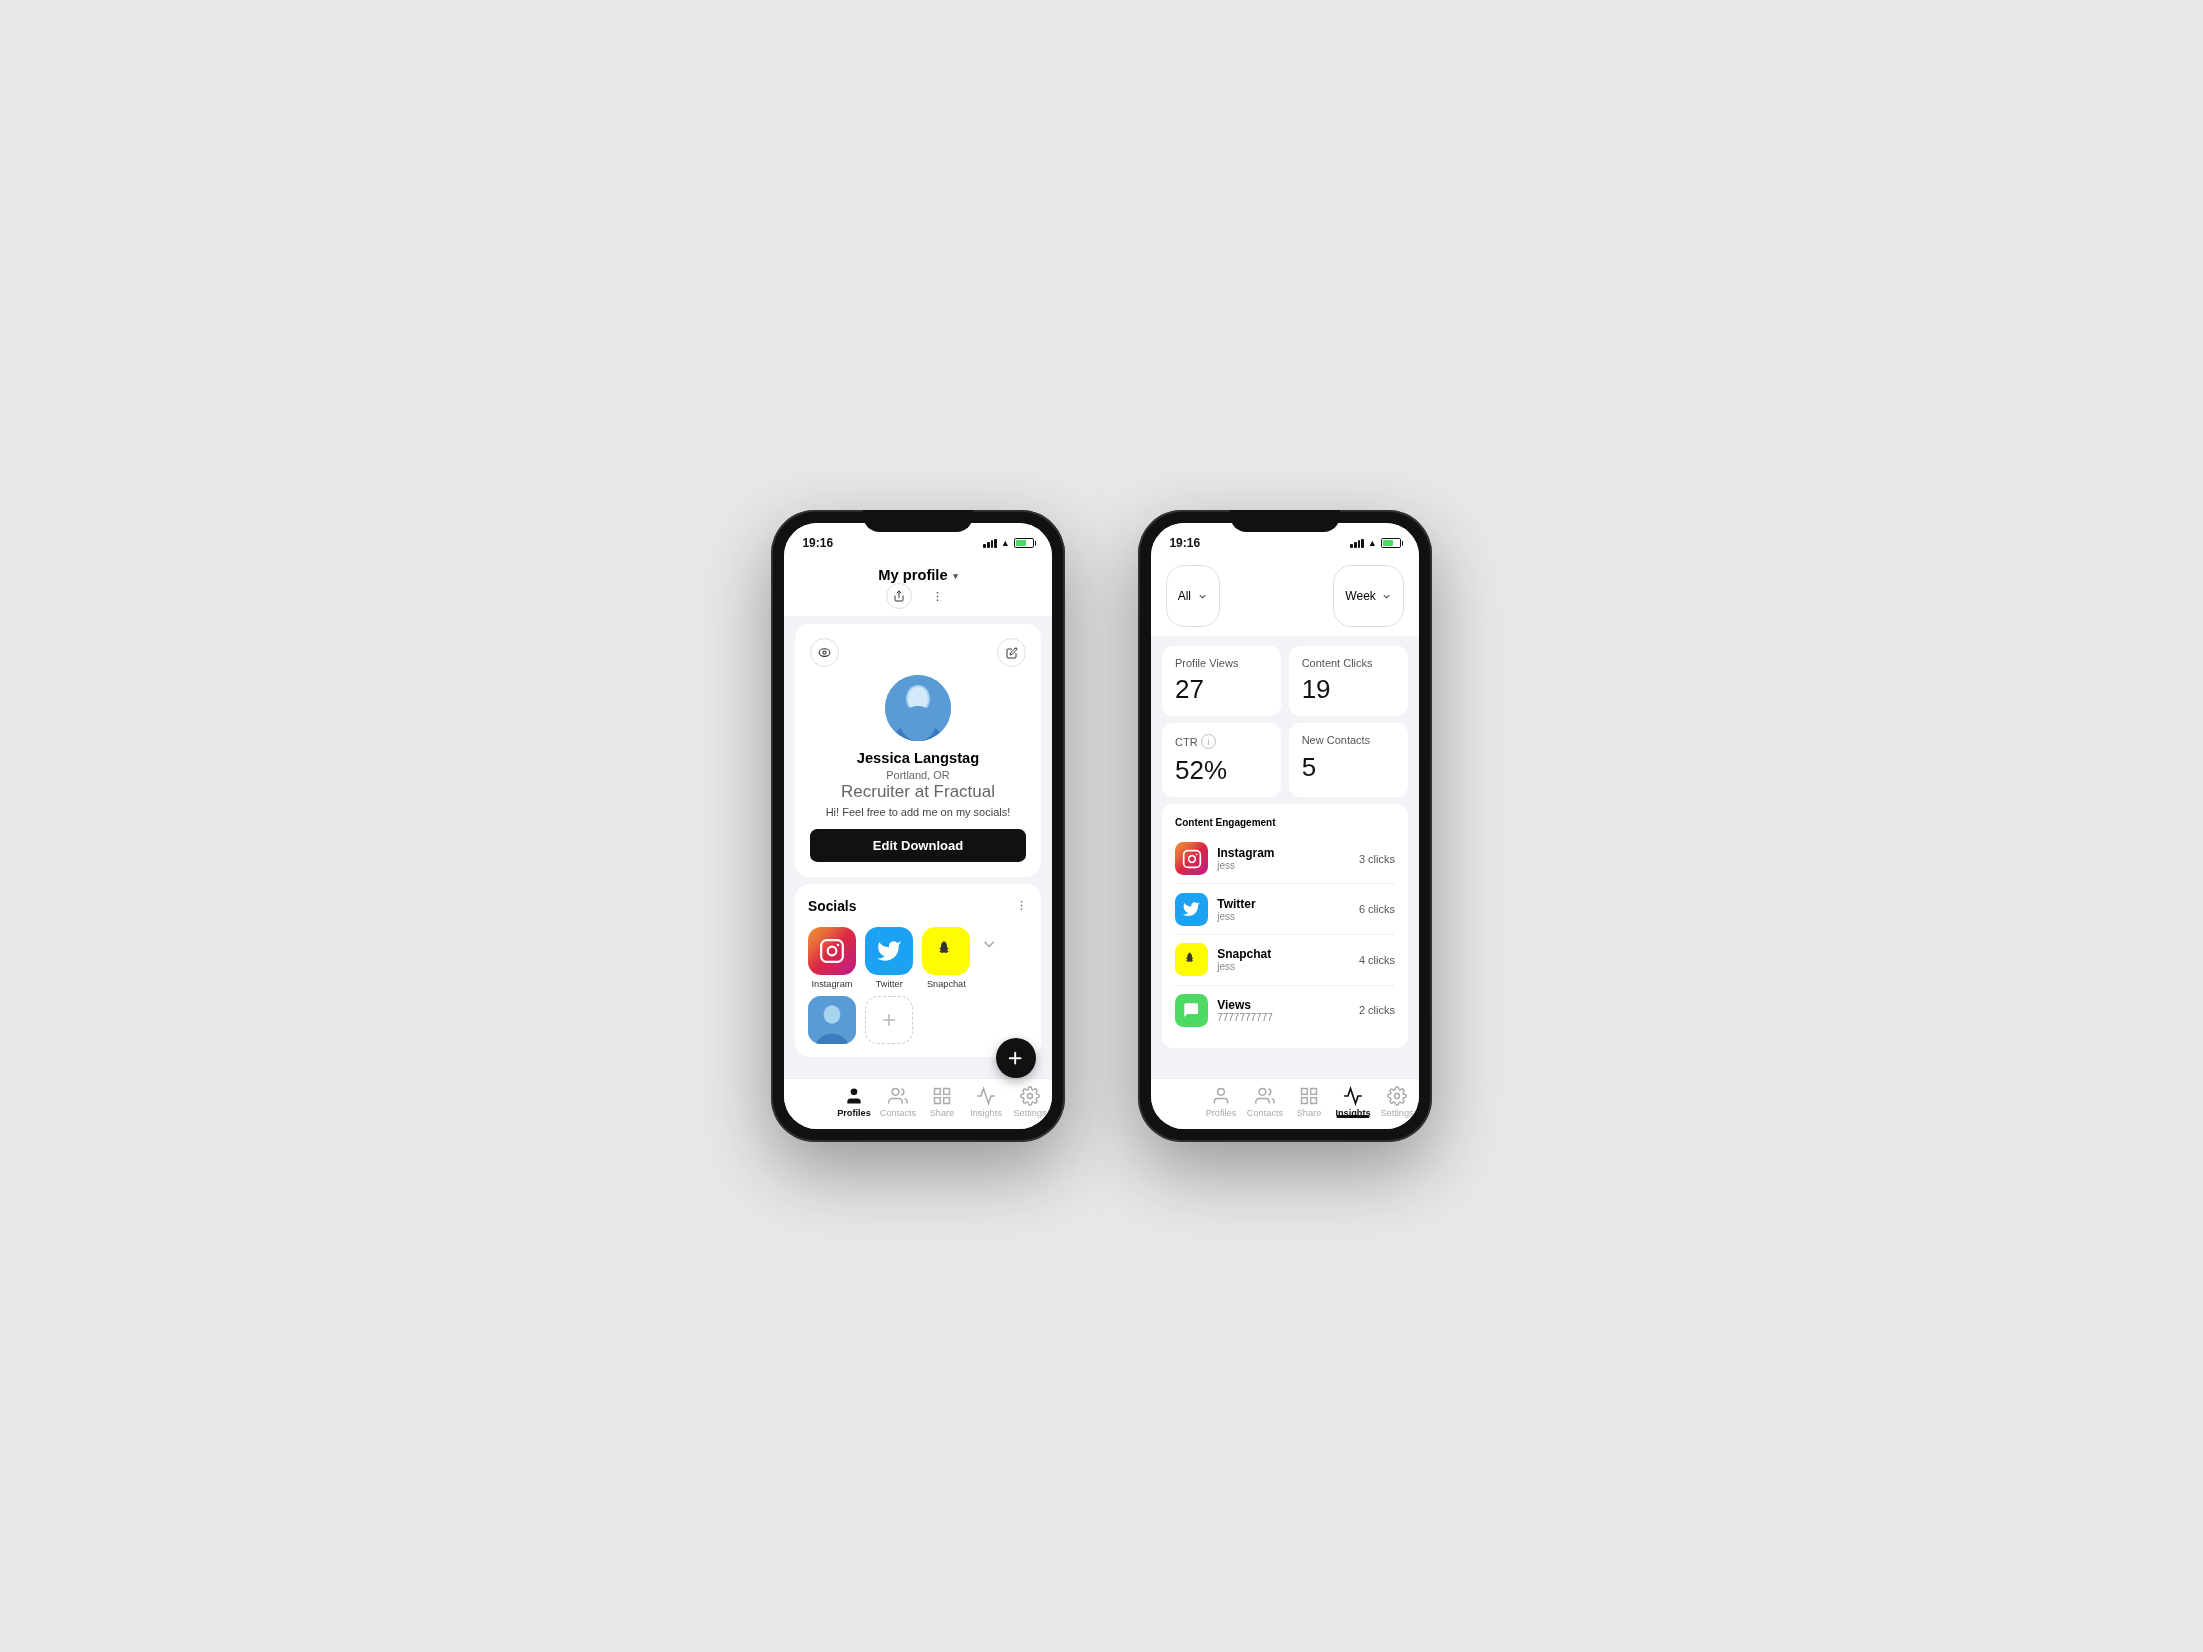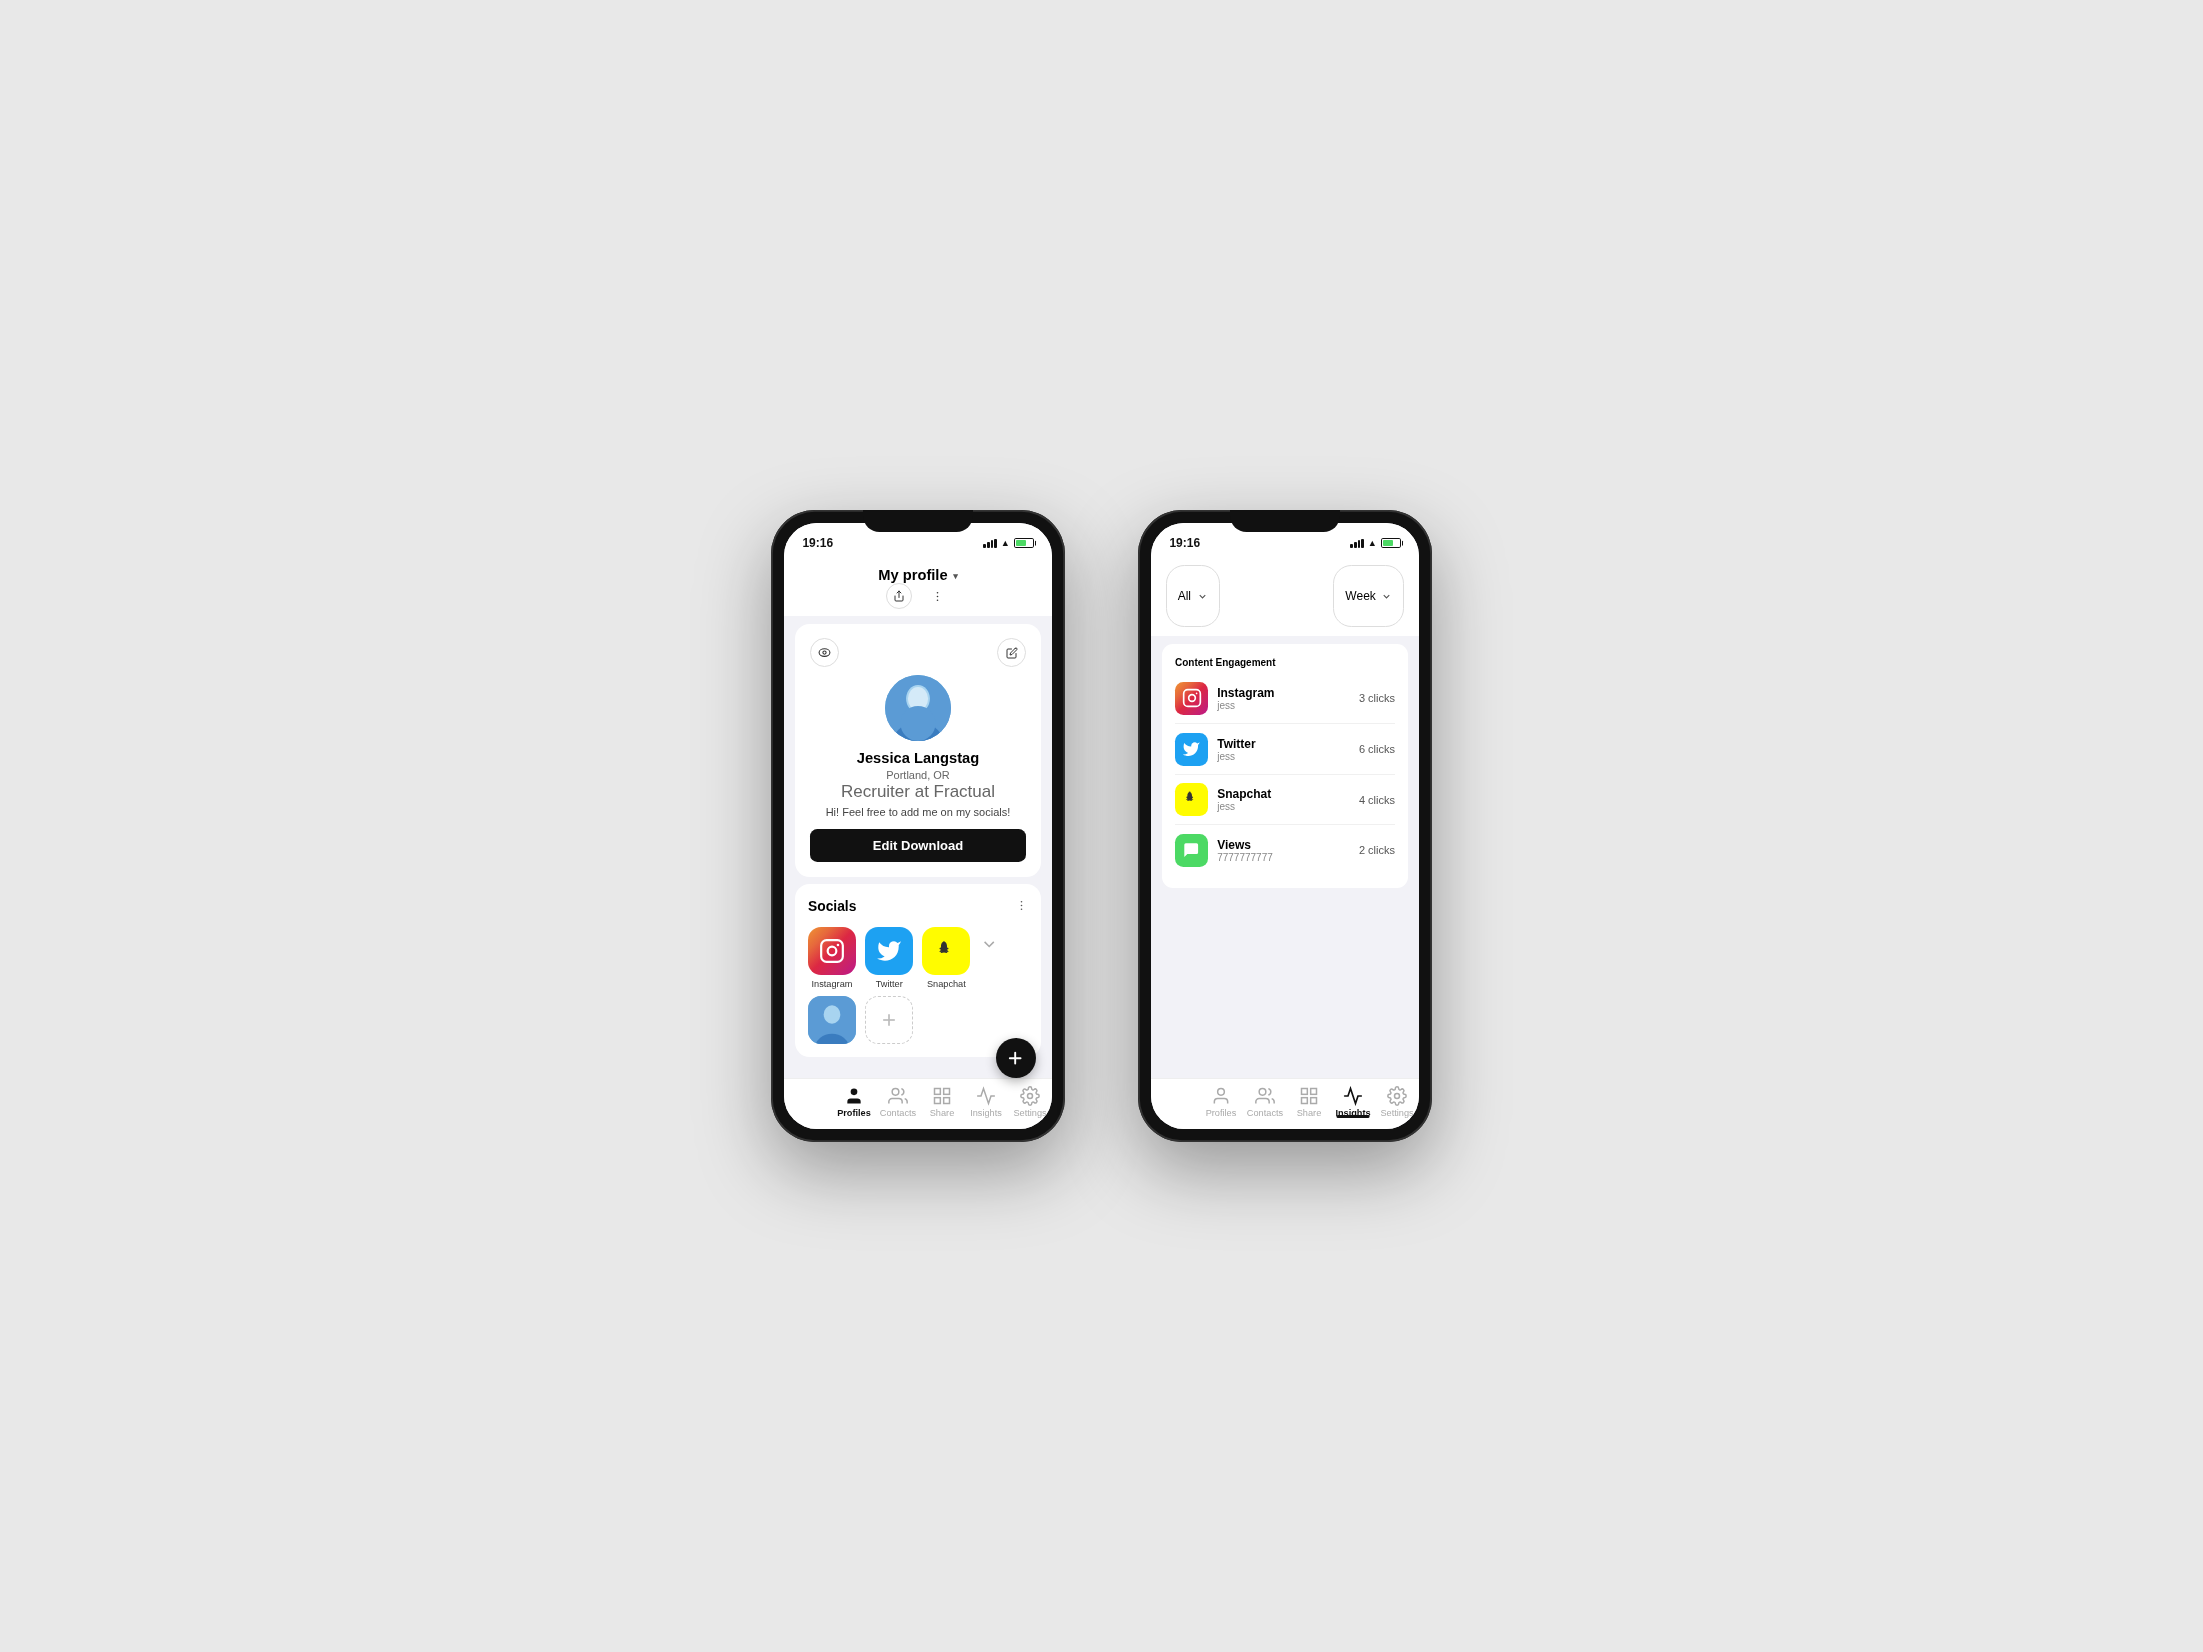--- a/index.html
+++ b/index.html
@@ -575,20 +575,45 @@
         <button class="filter-pill">
           <span>Week</span>
           <svg viewBox="0 0 24 24" width="11" height="11" fill="none" stroke="#555" stroke-width="2.5">
             <polyline points="6 9 12 15 18 9"></polyline>
           </svg>
         </button>
       </div>
 
       <div style="flex:1; overflow-y:auto; padding-bottom:55px;">
 
+        <div class="metrics-grid">
+
+          <div class="metric-card">
+            <div class="metric-label">Profile Views</div>
+            <div class="metric-value">27</div>
+          </div>
+
+          <div class="metric-card">
+            <div class="metric-label">Content Clicks</div>
+            <div class="metric-value">19</div>
+          </div>
+
+          <div class="metric-card">
+            <div class="metric-label">
+              CTR
+              <span style="width:14.7px;height:14.7px;border:1.4px solid #bbb;border-radius:50%;font-size:9.2px;display:inline-flex;align-items:center;justify-content:center;color:#aaa;cursor:pointer;">i</span>
+            </div>
+            <div class="metric-value">52%</div>
+          </div>
+
+          <div class="metric-card">
+            <div class="metric-label">New Contacts</div>
+            <div class="metric-value">5</div>
+          </div>
+        </div>
 
         <div class="engagement-section">
           <div class="engagement-title">Content Engagement</div>
 
           <div class="engagement-item">
             <div class="eng-icon eng-icon-instagram">
               <svg viewBox="0 0 24 24" width="20" height="20" fill="white">
                 <rect x="2" y="2" width="20" height="20" rx="5" fill="none" stroke="white" stroke-width="2"></rect>
                 <circle cx="12" cy="12" r="4" fill="none" stroke="white" stroke-width="2"></circle>
                 <circle cx="17.5" cy="6.5" r="1" fill="white"></circle>

